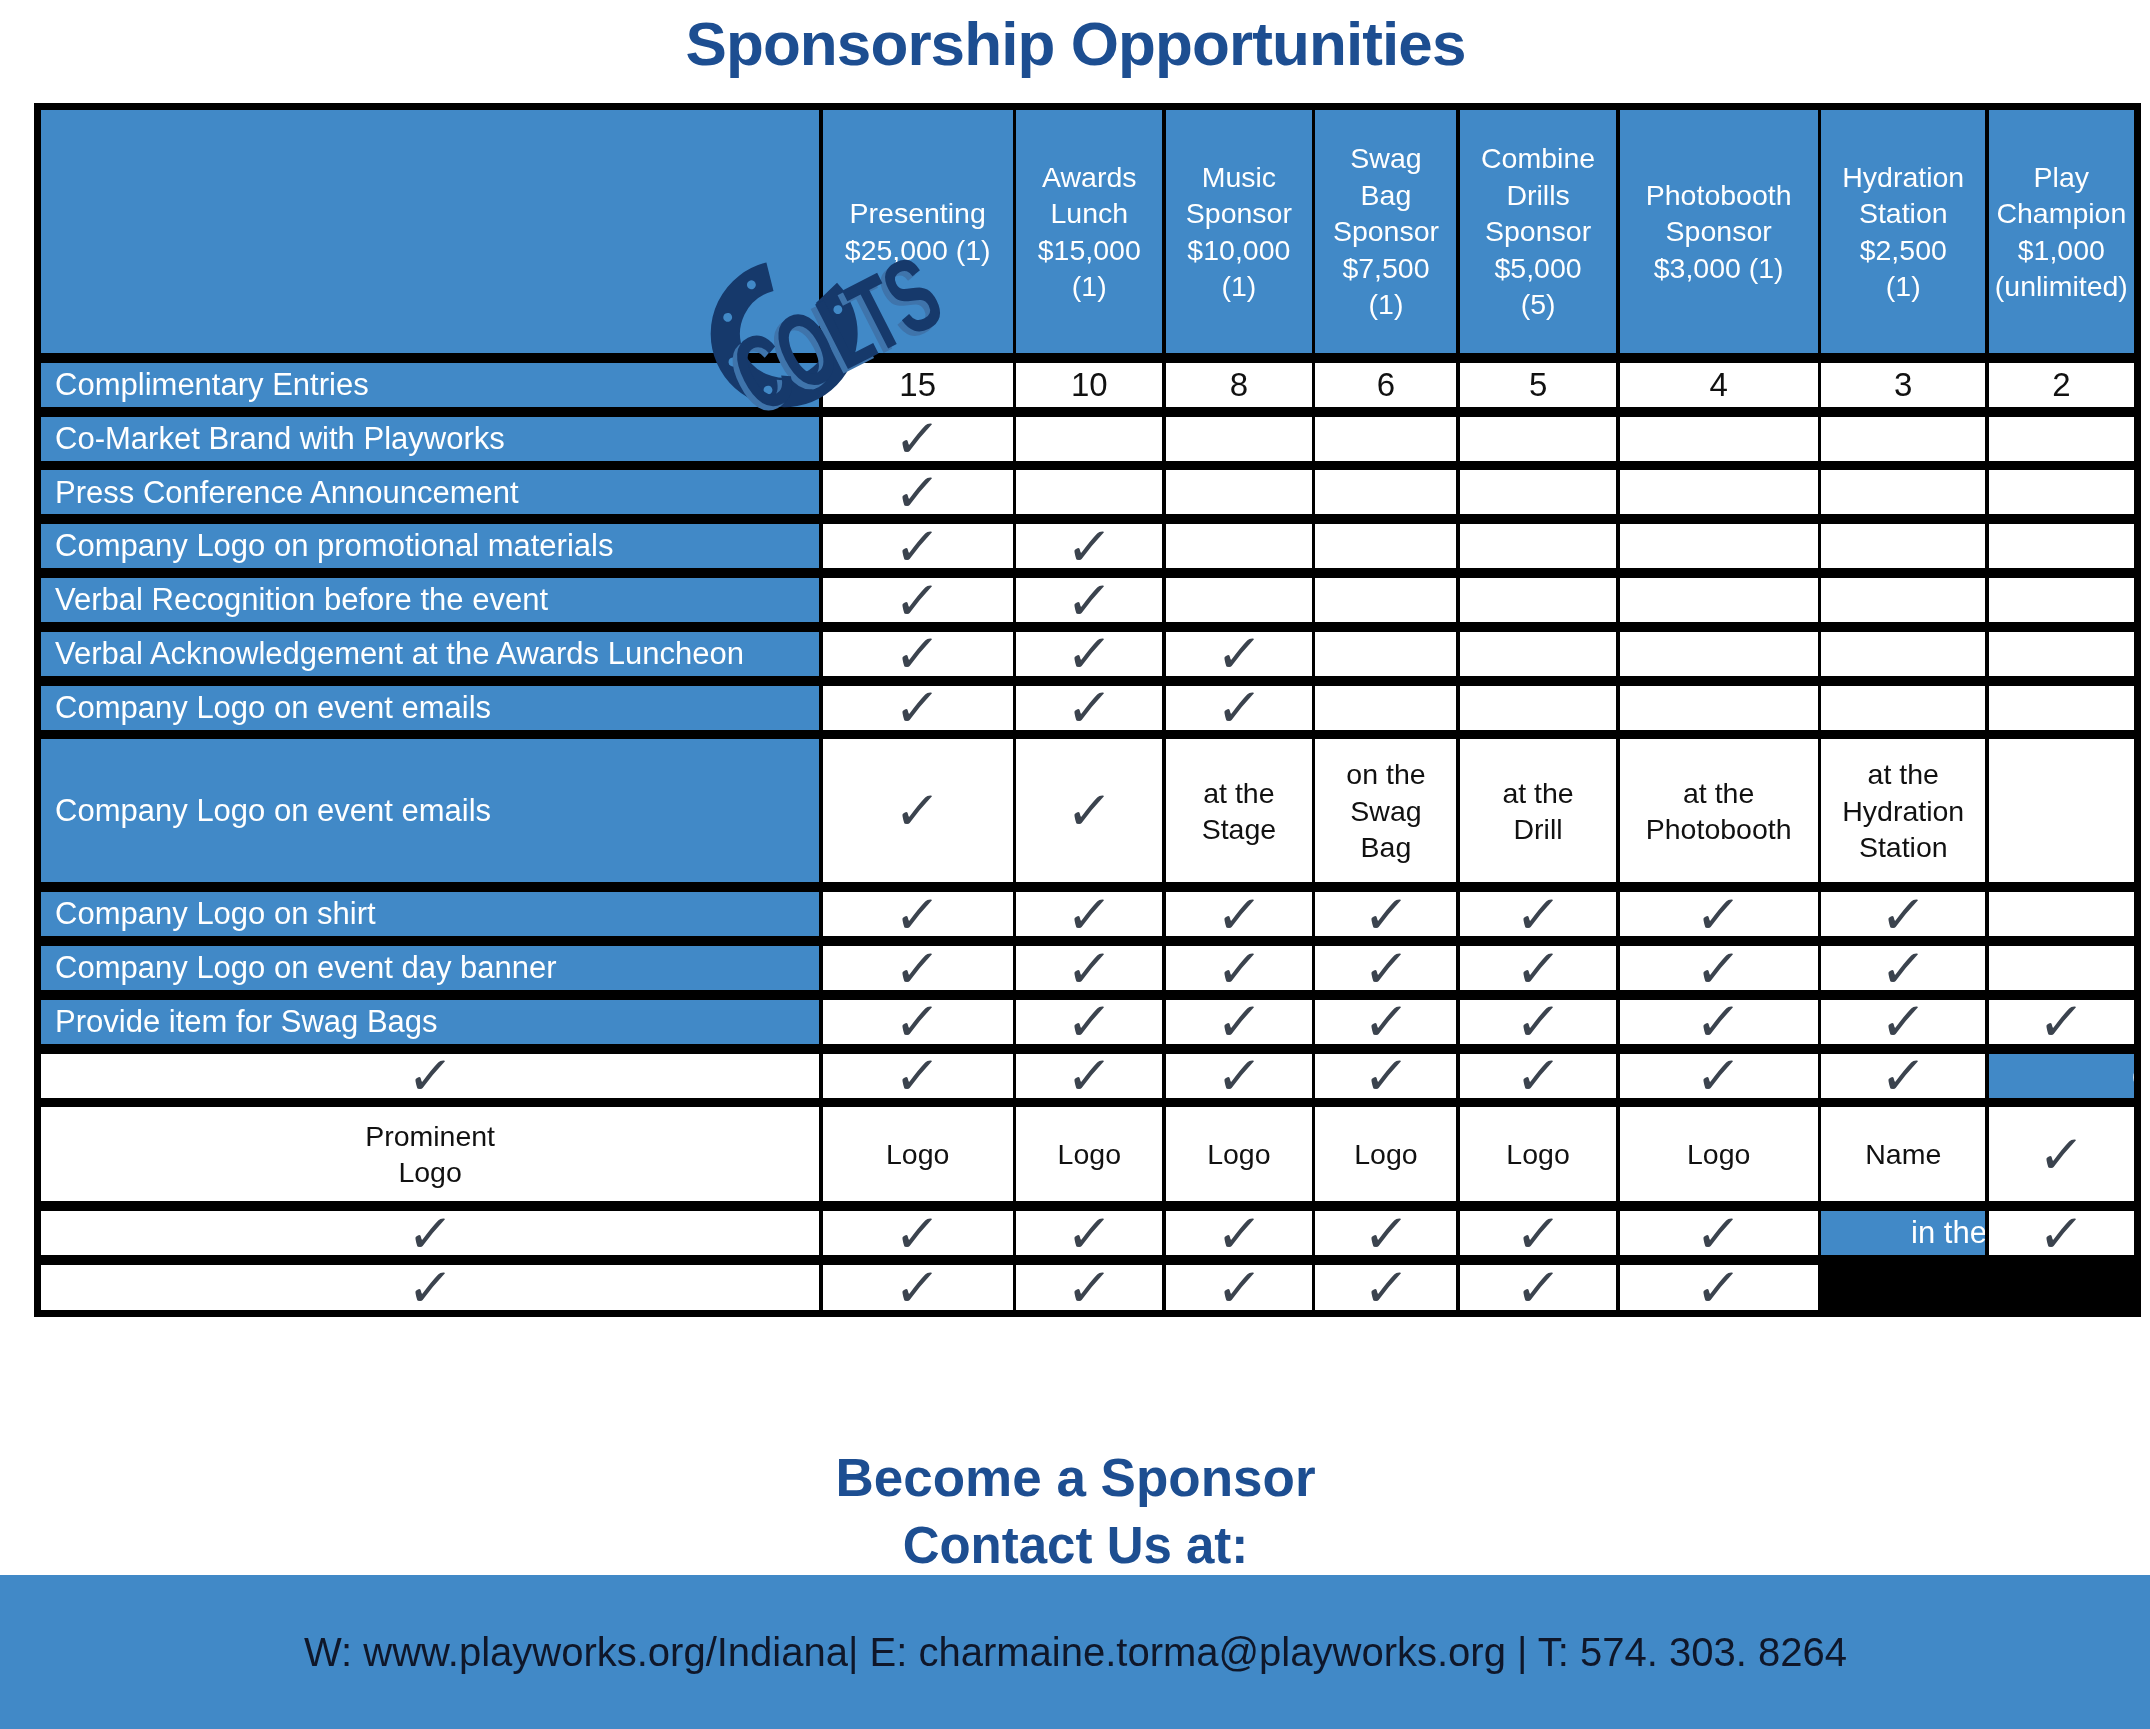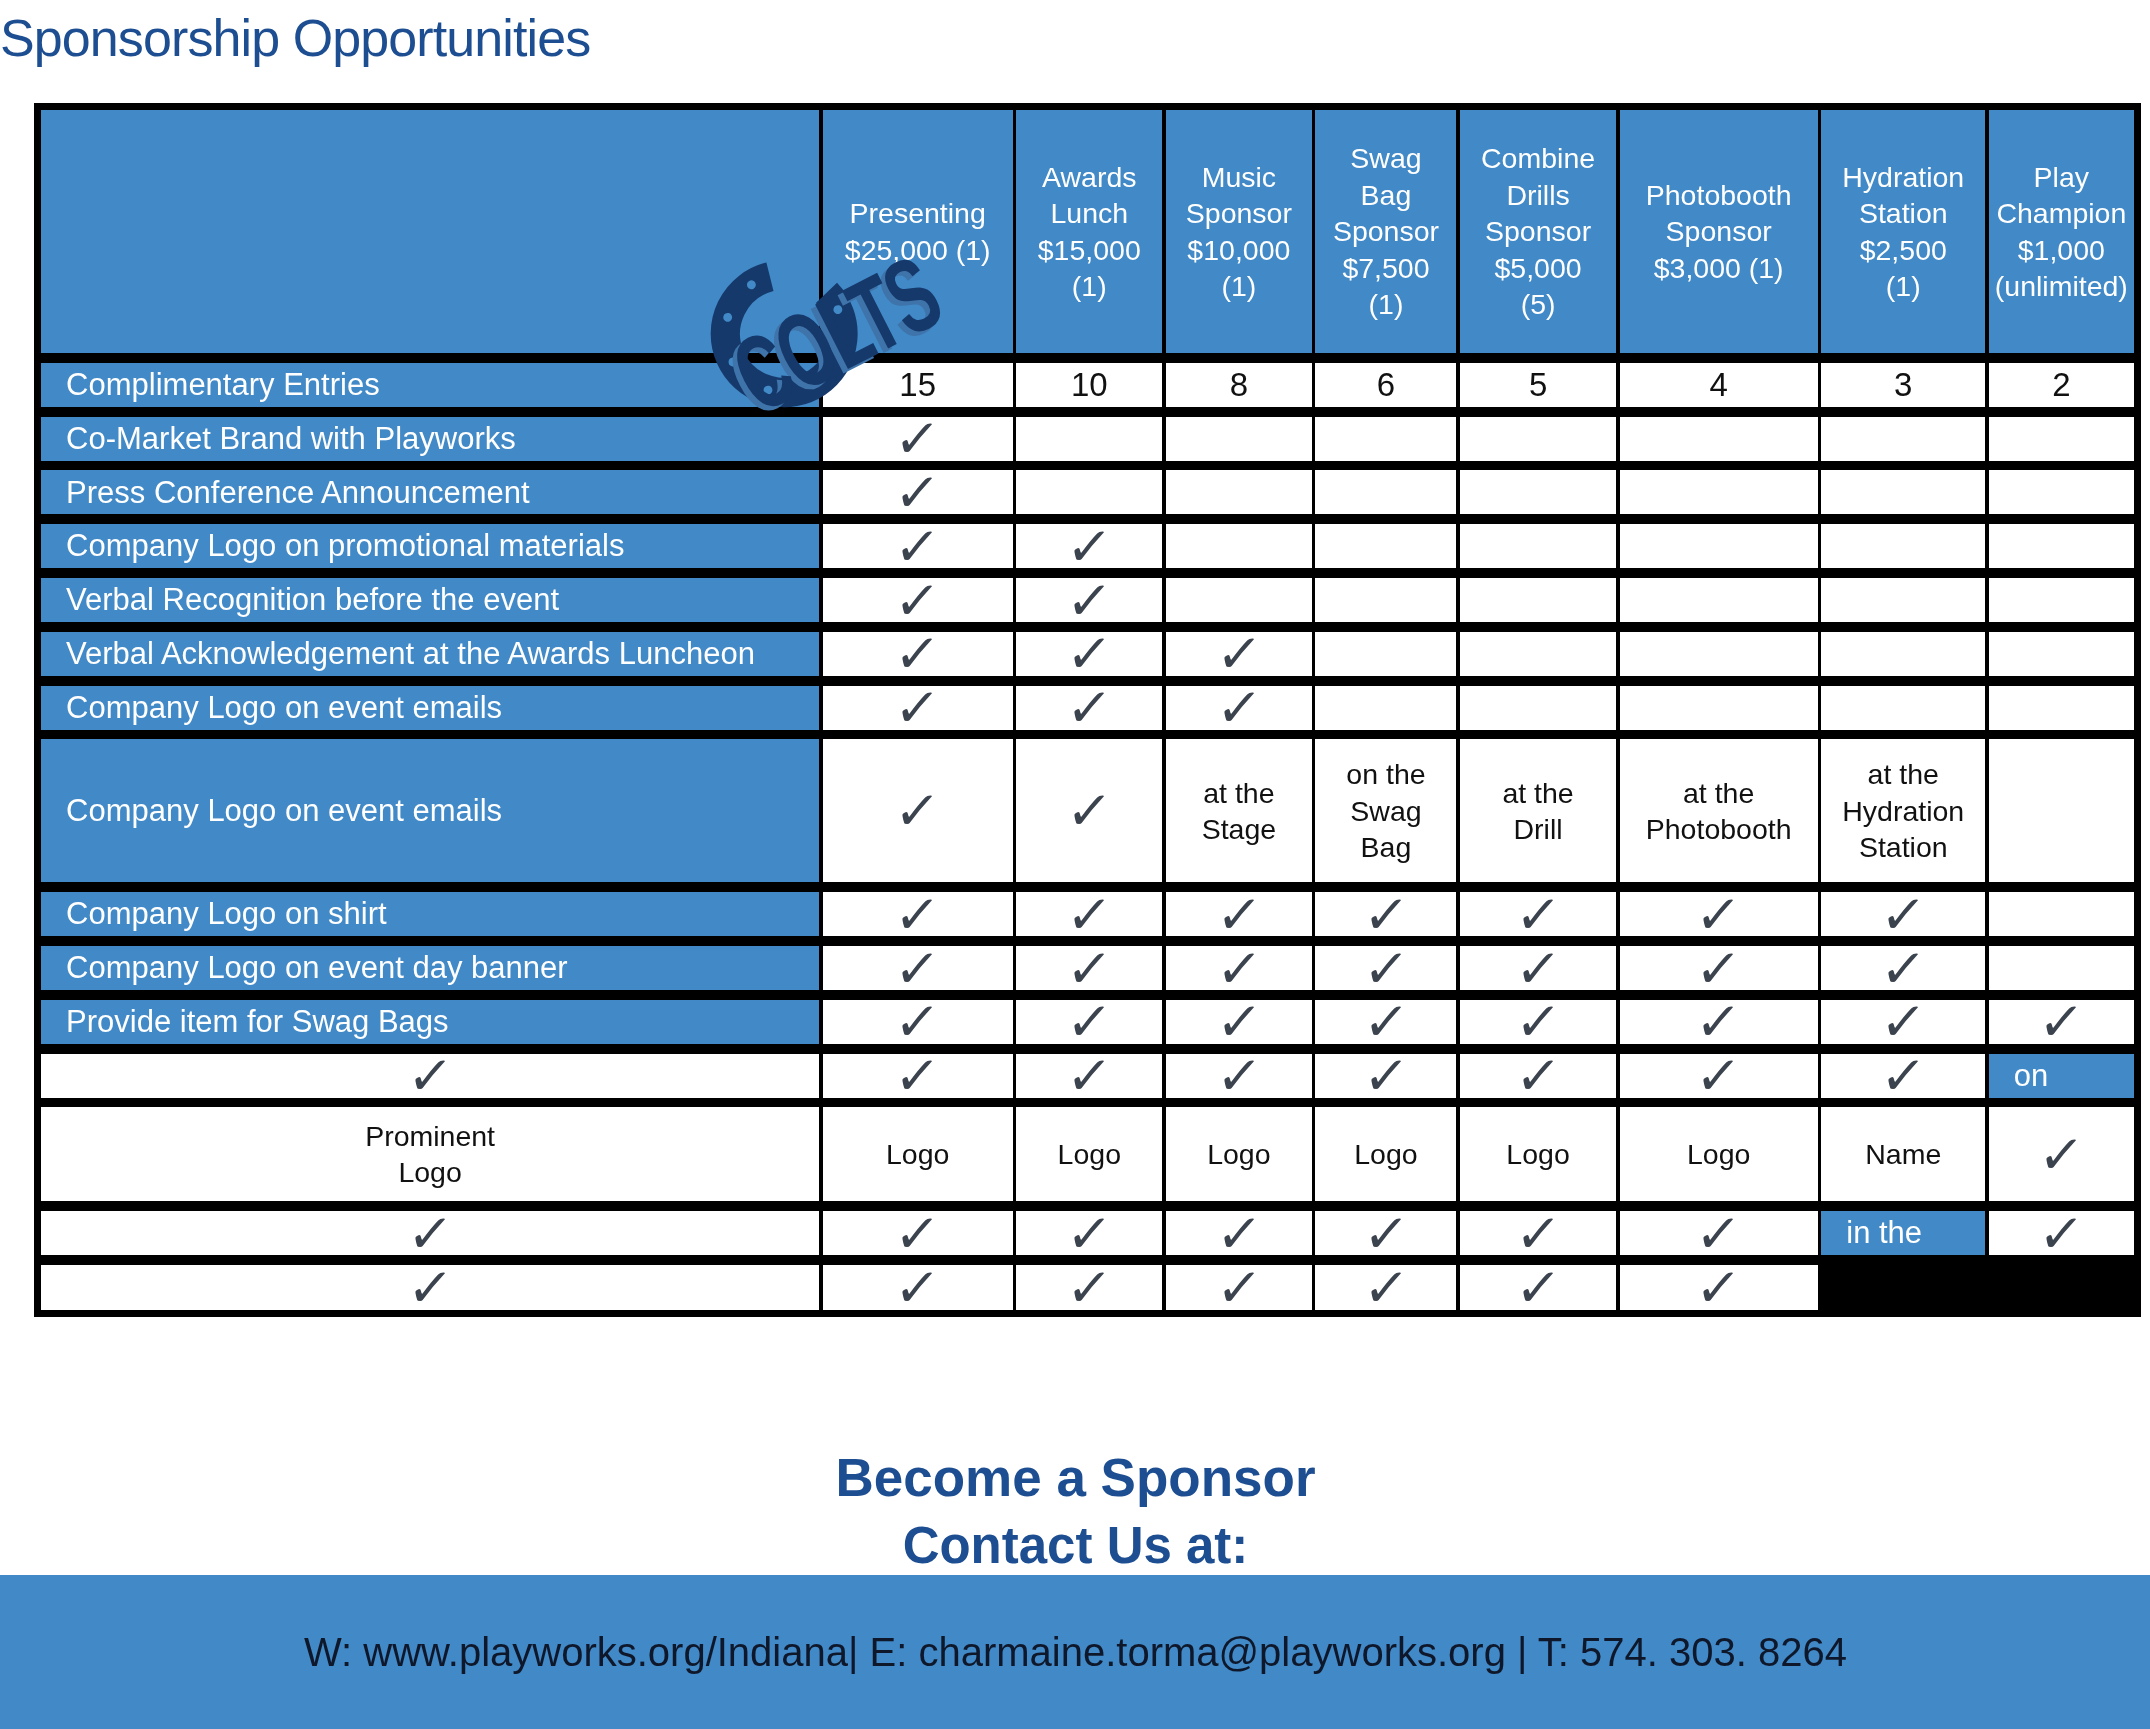--- a/index.html
+++ b/index.html
@@ -2,37 +2,37 @@
 <html style="font-size:7.1px"><head>
 <meta charset="utf-8">
 <style>
   html,body{margin:0;padding:0;}
   body{
     width:2151px;height:1730px;position:relative;background:#ffffff;
     font-family:"Liberation Sans", sans-serif;overflow:hidden;
   }
   .page-title{
     position:absolute;top:8px;left:0;width:100%;
-    text-align:left;font-size:52px;font-weight:normal;color:#1d4e91;
+    text-align:center;font-size:62px;font-weight:bold;color:#1d4e91;
     letter-spacing:-0.9px;
   }
   
   .grid{
     position:absolute;left:34px;top:103px;
     display:grid;background:#000;padding:7.1px;
     column-gap:3.6px;row-gap:9.8px;width:max-content;
   }
   .cell{
     background:#fff;display:flex;align-items:center;justify-content:center;
     text-align:center;color:#111;font-size:28.5px;line-height:1.28;
     white-space:pre-line;overflow:hidden;
   }
   .cell.blue{background:#4189c7;color:#ffffff;}
   .cell.head{font-size:28.5px;}
-  .cell.label{justify-content:flex-start;text-align:left;padding-left:25px;font-size:31px;}
+  .cell.label{justify-content:flex-start;text-align:right;padding-left:14px;font-size:31px;}
   .cell.num{font-size:33px;}
   .check{
     font-family:"DejaVu Sans", sans-serif;font-size:53px;color:#3b434e;
     transform:skewX(-6deg);line-height:1;
   }
   
   .logo-wrap{position:absolute;left:655px;top:200px;width:392px;height:285px;z-index:10;}
   .logo-wrap svg{width:100%;height:100%;}
   
   .become{

